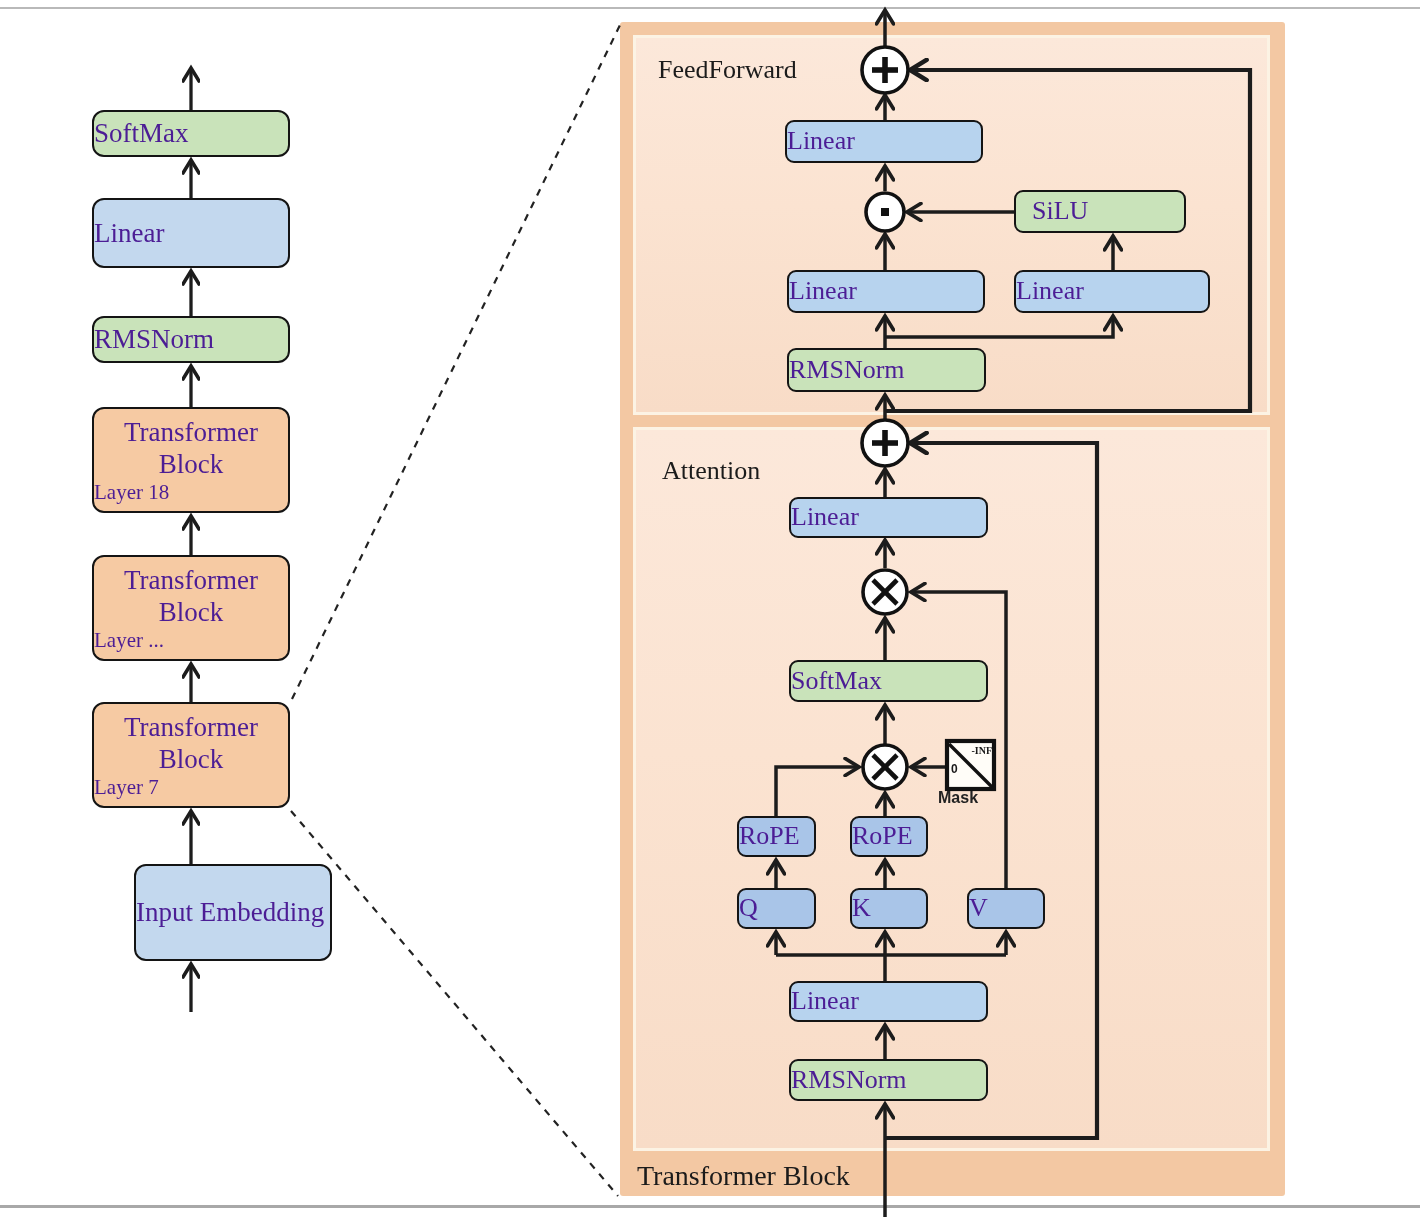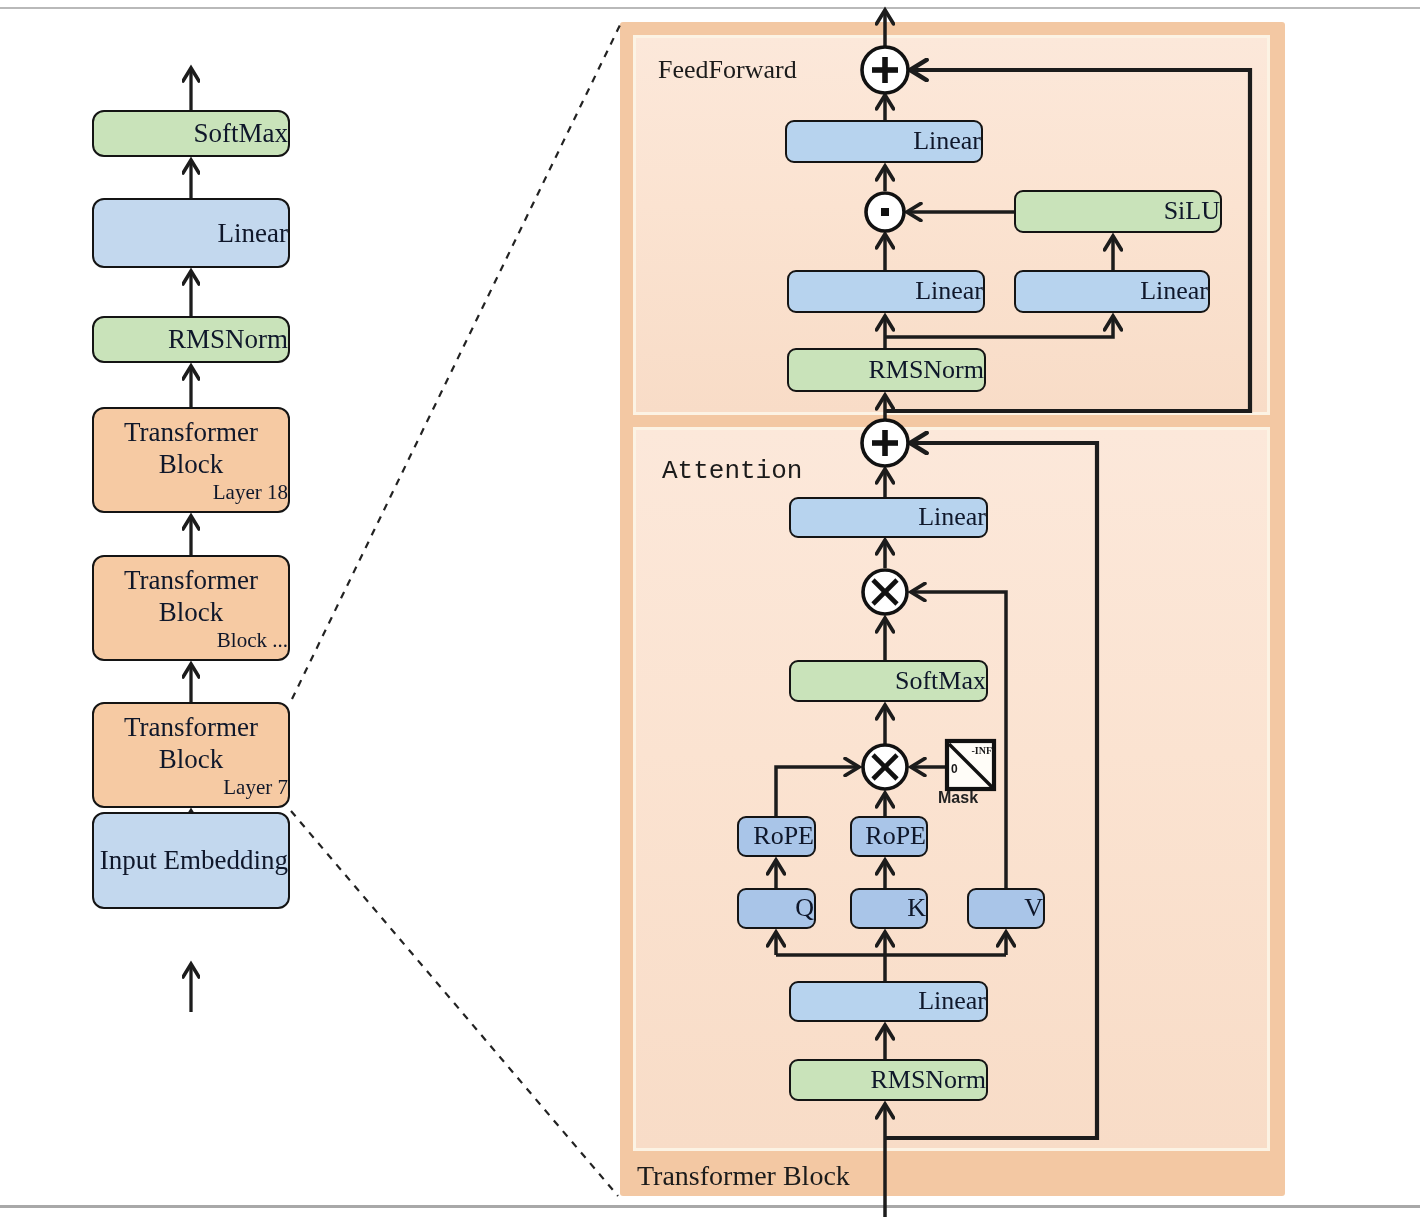--- a/index.html
+++ b/index.html
@@ -8,22 +8,22 @@
   .hairline{position:absolute;left:0;width:1420px;background:#b9b9b9;}
   
   .panel-outer{position:absolute;left:620px;top:22px;width:665px;height:1174px;
                background:#f3c8a3;border-radius:3px;}
   .panel-inner{position:absolute;box-sizing:border-box;border:3px solid #fcf3e4;
                background:linear-gradient(180deg,#fce8da 0%,#fbe3d1 45%,#f8dcc7 100%);}
   .panel-ff{left:633px;top:35px;width:637px;height:380px;}
   .panel-att{left:633px;top:427px;width:637px;height:724px;}
   
   .box{position:absolute;box-sizing:border-box;border:2.5px solid #141414;display:flex;
-       flex-direction:column;align-items:flex-end;justify-content:center;text-align:center;
-       color:#0f172a;z-index:3;}
+       flex-direction:column;align-items:flex-start;justify-content:center;text-align:center;
+       color:#4c1d95;z-index:3;}
   .lbox{left:92px;width:198px;border-radius:12px;font-size:27px;line-height:1.2;}
   .rbox{border-radius:9px;font-size:26px;line-height:1.1;}
   .blue{background:#c3d8ee;}
   .blue2{background:#b7d3ee;}
   .blue3{background:#a9c5e8;}
   .green{background:#c9e3ba;}
   .orange{background:#f6caa3;}
   .sub{font-size:21px;line-height:1.15;}
   
   .sec-title{position:absolute;color:#1b1b1b;font-size:26px;z-index:3;}
@@ -151,49 +151,49 @@
   </div>
   <div class="box green lbox" style="top:316px;height:47px;">
     <span>RMSNorm</span>
   </div>
   <div class="box orange lbox" style="top:407px;height:106px;">
     <span>Transformer Block</span>
     <span class="sub">Layer 18</span>
   </div>
   <div class="box orange lbox" style="top:555px;height:106px;">
     <span>Transformer Block</span>
-    <span class="sub">Block ...</span>
+    <span class="sub">Layer ...</span>
   </div>
   <div class="box orange lbox" style="top:702px;height:106px;">
     <span>Transformer Block</span>
     <span class="sub">Layer 7</span>
   </div>
-  <div class="box blue lbox" style="top:812px;height:97px;line-height:1.3;">
+  <div class="box blue lbox" style="top:864px;height:97px;line-height:1.3;margin-left:42px;">
     <span>Input Embedding</span>
   </div>
 
   <div class="sec-title" style="left:658px;top:55px;">FeedForward</div>
 
   <div class="box blue2 rbox" style="left:785px;top:120px;width:198px;height:43px;">
     <span>Linear</span>
   </div>
-  <div class="box green rbox" style="left:1014px;top:190px;width:208px;height:43px;">
+  <div class="box green rbox" style="left:1014px;top:190px;width:172px;height:43px;padding-left:16px;">
     <span>SiLU</span>
   </div>
   <div class="box blue2 rbox" style="left:787px;top:270px;width:198px;height:43px;">
     <span>Linear</span>
   </div>
   <div class="box blue2 rbox" style="left:1014px;top:270px;width:196px;height:43px;">
     <span>Linear</span>
   </div>
   <div class="box green rbox" style="left:787px;top:348px;width:199px;height:44px;">
     <span>RMSNorm</span>
   </div>
 
-  <div class="sec-title" style="left:662px;top:456px;font-family:Liberation Mono, monospace;">Attention</div>
+  <div class="sec-title" style="left:662px;top:456px;">Attention</div>
 
   <div class="box blue2 rbox" style="left:789px;top:497px;width:199px;height:41px;">
     <span>Linear</span>
   </div>
   <div class="box green rbox" style="left:789px;top:660px;width:199px;height:42px;">
     <span>SoftMax</span>
   </div>
 
   <div class="mask-neg">-INF</div>
   <div class="mask-zero">0</div>

